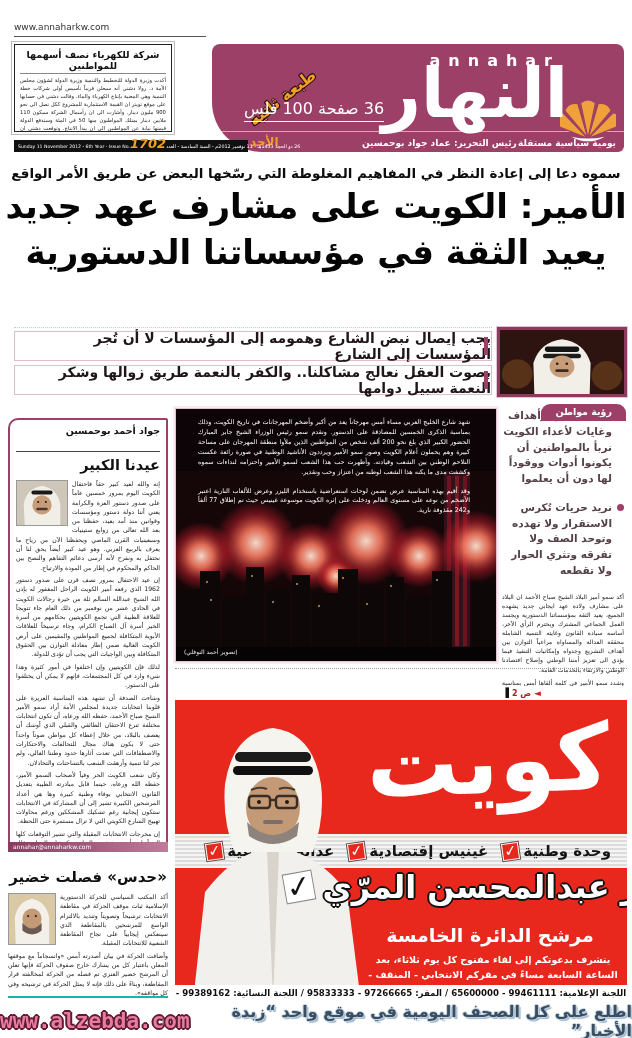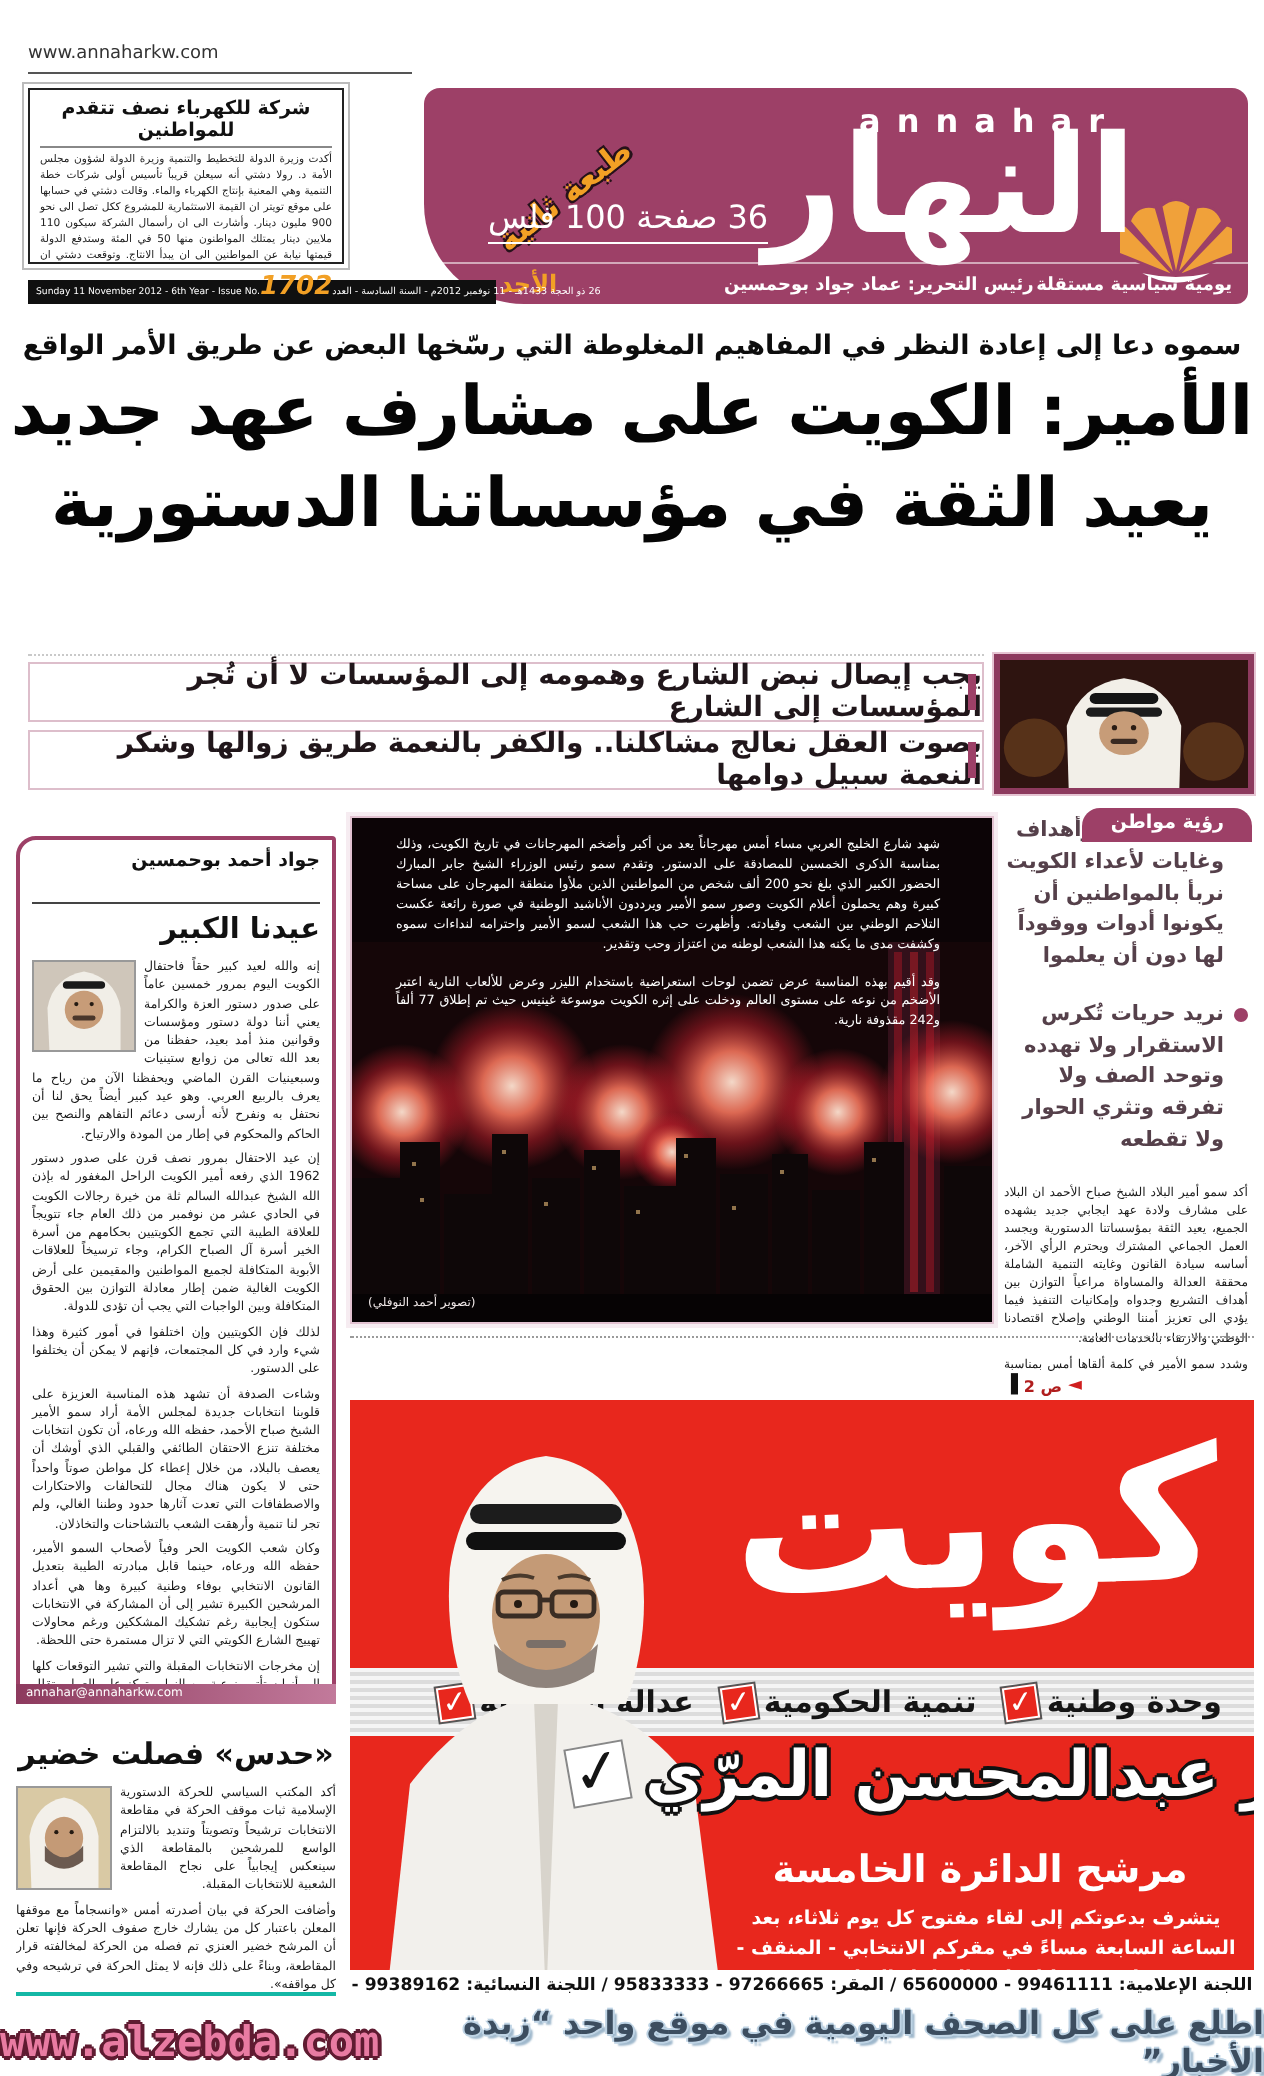--- a/index.html
+++ b/index.html
@@ -124,21 +124,21 @@
                              2px 2px 1px #9fb8cc;}
 </style>
 </head>
 <body>
 
 <div class="page">
 
   <div class="site-url">www.annaharkw.com</div>
 
   <div class="news-box">
-    <h3>شركة للكهرباء نصف تتقدم للمواطنين</h3>
+    <h3>شركة للكهرباء نصف أسهمها للمواطنين</h3>
     <p>أكدت وزيرة الدولة للتخطيط والتنمية وزيرة الدولة لشؤون مجلس الأمة د. رولا دشتي أنه سيعلن قريباً تأسيس أولى شركات خطة التنمية وهي المعنية بإنتاج الكهرباء والماء. وقالت دشتي في حسابها على موقع تويتر ان القيمة الاستثمارية للمشروع ككل تصل الى نحو 900 مليون دينار. وأشارت الى ان رأسمال الشركة سيكون 110 ملايين دينار يمتلك المواطنون منها 50 في المئة وستدفع الدولة قيمتها نيابة عن المواطنين الى ان يبدأ الانتاج. وتوقعت دشتي ان يصل العائد السنوي للشركة الى ما يعادل 13 في المئة على ان يتم توزيع الأرباح سنوياً</p>
   </div>
 
   <div class="masthead">
     <div class="mh-latin">annahar</div>
     <div class="mh-logo">النهار</div>
     <svg class="mh-fan" viewBox="0 0 60 56">
       <g fill="#f0a13a" stroke="#9d4067" stroke-width="1.4">
         <path d="M30 50 L22 12 Q30 5 38 12 Z" transform="rotate(-56 30 50)"></path>
         <path d="M30 50 L22 12 Q30 5 38 12 Z" transform="rotate(-28 30 50)"></path>
@@ -325,21 +325,21 @@
       <path d="M76 90 Q84 86 92 89" stroke="#4a3a2c" stroke-width="2" fill="none"></path>
       <path d="M104 89 Q112 86 120 90" stroke="#4a3a2c" stroke-width="2" fill="none"></path>
     </svg>
 
     <div class="check-band">
       <span class="check-item">
         <span>وحدة وطنية</span>
         <span class="chk">✓</span>
       </span>
       <span class="check-item">
-        <span>تنمية الحكومية</span>
+        <span>غينيس إقتصادية</span>
         <span class="chk">✓</span>
       </span>
       <span class="check-item">
         <span>عدالة إجتماعية</span>
         <span class="chk">✓</span>
       </span>
     </div>
 
     <div class="ad-name-row">
       <span class="ad-name">ناصر عبدالمحسن المرّي</span>

